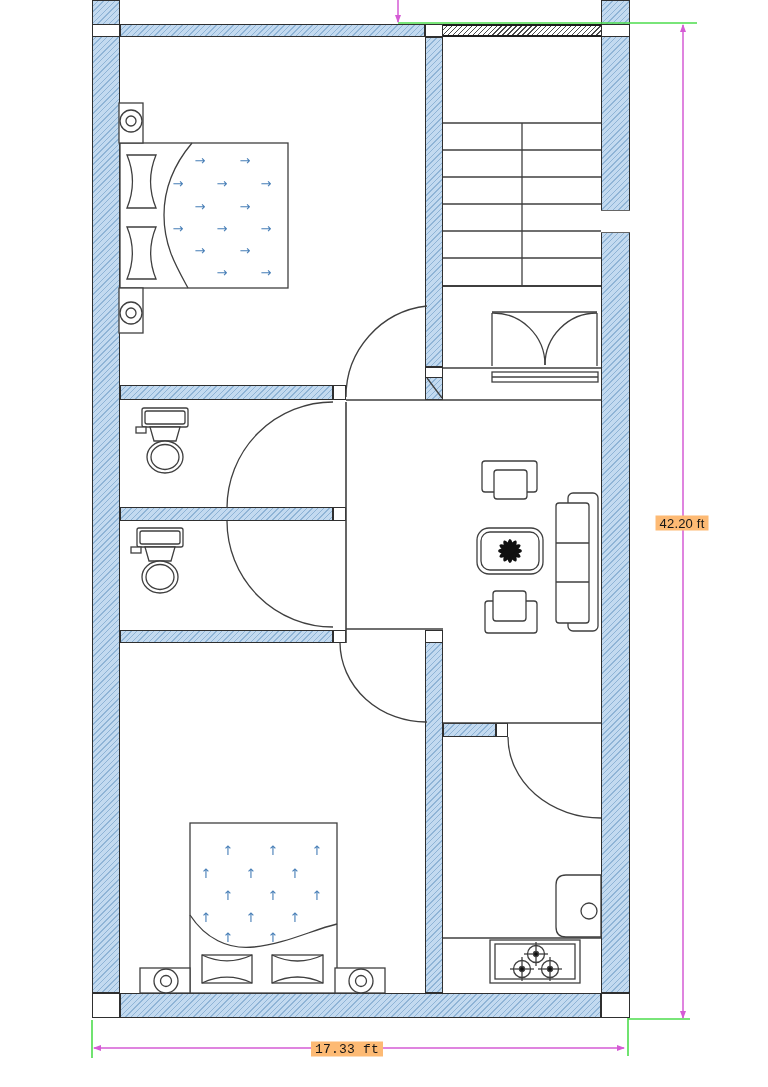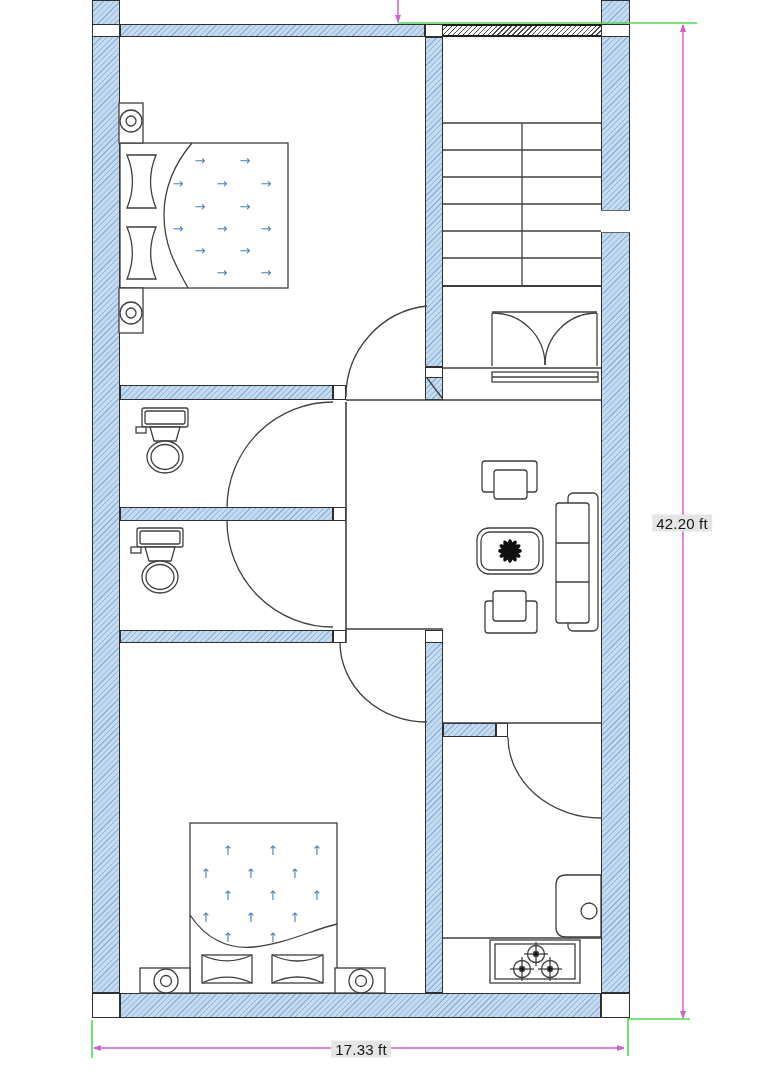--- a/index.html
+++ b/index.html
@@ -12,21 +12,21 @@
           font-family:"Liberation Sans", sans-serif;}
   .wall{position:absolute;box-sizing:border-box;border:1.5px solid var(--wall-outline);
         background-color:var(--wall-fill);
         background-image:repeating-linear-gradient(135deg, rgba(255,255,255,0) 0 3px, var(--wall-hatch) 3px 4px);}
   .wall-dark{position:absolute;box-sizing:border-box;background-color:#fff;
         background-image:repeating-linear-gradient(135deg, #ffffff 0 2.5px, #4a4a4a 2.5px 3.5px);
         border-top:2.5px solid #1c1c1c;border-bottom:2.5px solid #1c1c1c;}
   .wall-cap{position:absolute;box-sizing:border-box;background:#fff;border:1.5px solid var(--wall-outline);}
   .win-gap{position:absolute;box-sizing:border-box;background:#fff;border-top:1px solid #666;border-bottom:1px solid #666;}
   svg.overlay{position:absolute;left:0;top:0;z-index:3;}
-  .dim-label{position:absolute;z-index:5;background:#e5e5e5;padding:0 4px;font-size:15px;color:#161616;
+  .dim-label{position:absolute;z-index:5;background:#fdba74;padding:0 4px;font-size:13px;color:#161616;
              transform:translate(-50%,-50%);white-space:nowrap;letter-spacing:.2px;}
 </style>
 </head>
 <body>
 
 <div class="canvas">
 
   <div class="wall" style="left:92px;top:0;width:28px;height:993px;"></div>
   <div class="wall" style="left:601px;top:0;width:29px;height:993px;"></div>
   <div class="wall" style="left:120px;top:24px;width:305px;height:13px;"></div>
@@ -250,14 +250,14 @@
         <polygon points="680,32 686,32 683,24" stroke="none"></polygon>
         <polygon points="680,1011 686,1011 683,1019" stroke="none"></polygon>
         <line x1="94" y1="1048" x2="624" y2="1048"></line>
         <polygon points="101,1045 101,1051 93,1048" stroke="none"></polygon>
         <polygon points="617,1045 617,1051 625,1048" stroke="none"></polygon>
       </g>
     </g>
   </svg>
 
   <div class="dim-label" style="left:682px;top:523px;">42.20 ft</div>
-  <div class="dim-label" style="left:361px;top:1049px;">17.33 ft</div>
+  <div class="dim-label" style="left:347px;top:1049px;font-family:Liberation Mono, monospace;">17.33 ft</div>
 </div>
 
 </body></html>

